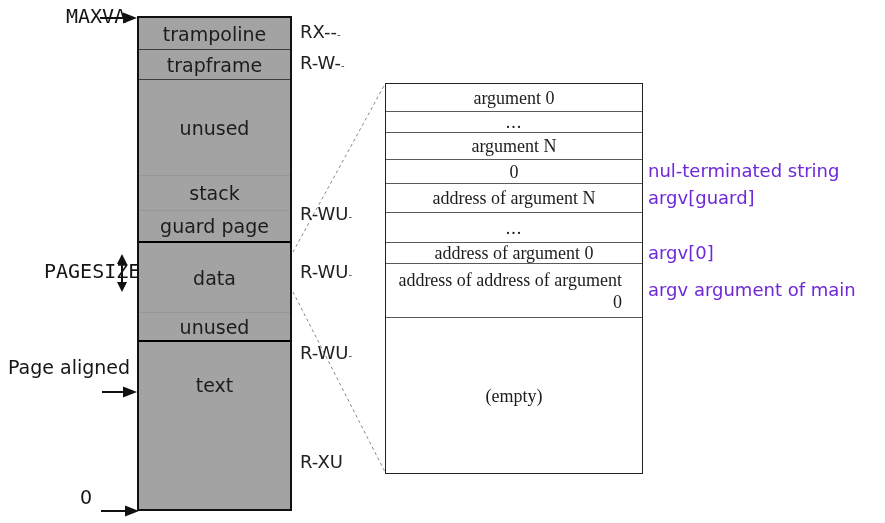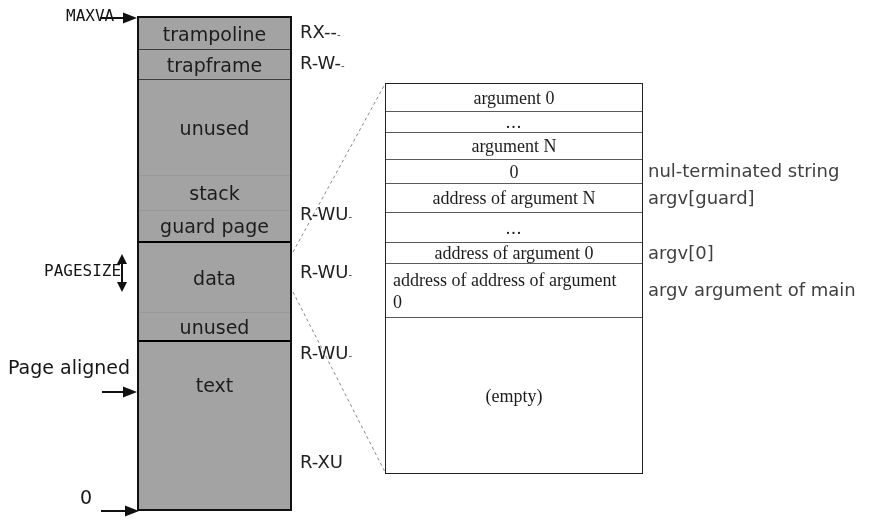--- a/index.html
+++ b/index.html
@@ -18,21 +18,21 @@
     width: 885px; height: 523px;
     pointer-events: none;
   }
   .floatlabel {
     position: absolute;
     white-space: nowrap;
     font-size: 19px;
     line-height: 22px;
     color: #151515;
   }
-  .mono { font-family: "DejaVu Sans Mono", "Liberation Mono", monospace; font-size: 16px; padding-left: 36px; }
+  .mono { font-family: "DejaVu Sans Mono", "Liberation Mono", monospace; font-size: 20px; padding-left: 36px; }
 
   
   .membox {
     position: absolute;
     left: 137px; top: 16px;
     width: 155px; height: 495px;
     border: 2px solid #111;
     background: #a3a3a3;
   }
   .mrow {
@@ -70,30 +70,30 @@
   .srow {
     display: flex;
     align-items: center;
     justify-content: center;
     font-size: 18px;
     color: #1c1c1c;
     border-top: 1px solid #5a5a5a;
     line-height: 22px;
   }
   .srow.first { border-top: none; }
-  .srow.leftalign { justify-content: flex-start; text-align: left; padding-left: 7px; padding-right: 20px; }
+  .srow.leftalign { justify-content: flex-start; text-align: right; padding-left: 7px; padding-right: 20px; }
   .srow.dots { font-size: 18px; letter-spacing: 1px; }
 
   .sidenote {
     position: absolute;
     left: 648px;
     font-size: 18px;
     line-height: 22px;
     white-space: nowrap;
-    color: #404040;
+    color: #6d28d9;
   }
 </style>
 </head>
 <body>
 
 <div class="canvas">
 
   <svg class="overlay" viewBox="0 0 885 523" xmlns="http://www.w3.org/2000/svg">
 
     <g>

